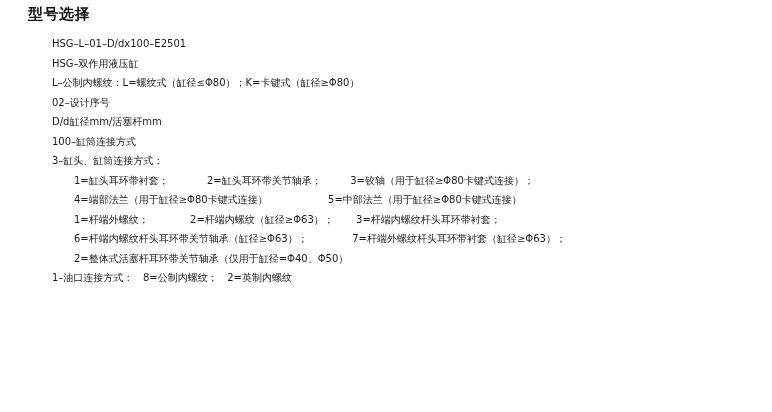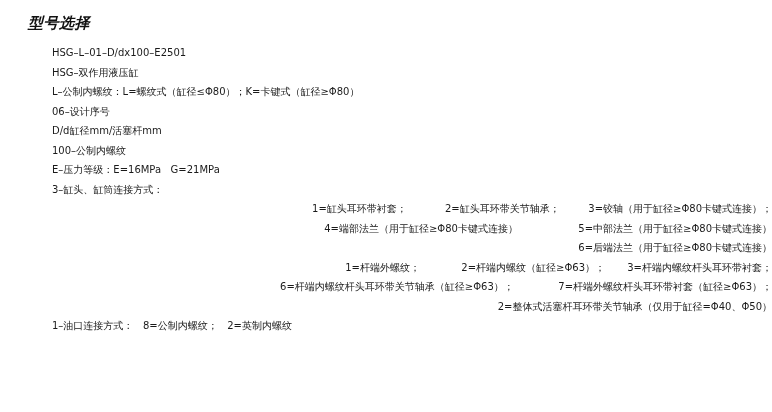--- a/index.html
+++ b/index.html
@@ -18,60 +18,56 @@
     position: relative;
     width: 772px;
     height: 412px;
     padding: 0;
     box-sizing: border-box;
   }
   .title {
     font-size: 15px;
     font-weight: bold;
     color: #111111;
-    margin: 14px 0 0 28px;
+    margin: 5px 0 0 28px;
     letter-spacing: 0.5px;
-    font-style: italic;
   }
   .body-block {
     margin: 10px 0 0 28px;
     font-size: 11.5px;
     line-height: 19.5px;
     color: #1a1a1a;
   }
   .line {
     white-space: pre;
     font-size: 10px;
     line-height: 19.5px;
     margin-left: 24px;
   }
   .line.sub {
     padding-left: 22px;
-    text-align: right;
   }
 </style>
 </head>
 <body>
 
 <div class="page">
 
   <div class="title">型号选择</div>
 
   <div class="body-block">
     <div class="line">HSG–L–01–D/dx100–E2501</div>
     <div class="line">HSG–双作用液压缸</div>
     <div class="line">L–公制内螺纹：L=螺纹式（缸径≤Φ80）；K=卡键式（缸径≥Φ80）</div>
-    <div class="line">06–设计序号</div>
+    <div class="line">02–设计序号</div>
     <div class="line">D/d缸径mm/活塞杆mm</div>
-    <div class="line">100–公制内螺纹</div>
-    <div class="line">E–压力等级：E=16MPa   G=21MPa</div>
+    <div class="line">100–缸筒连接方式</div>
     <div class="line">3–缸头、缸筒连接方式：</div>
     <div class="line sub">1=缸头耳环带衬套；            2=缸头耳环带关节轴承；         3=铰轴（用于缸径≥Φ80卡键式连接）；</div>
     <div class="line sub">4=端部法兰（用于缸径≥Φ80卡键式连接）                   5=中部法兰（用于缸径≥Φ80卡键式连接）</div>
-    <div class="line sub">6=后端法兰（用于缸径≥Φ80卡键式连接）</div>
     <div class="line sub">1=杆端外螺纹；             2=杆端内螺纹（缸径≥Φ63）；       3=杆端内螺纹杆头耳环带衬套；</div>
     <div class="line sub">6=杆端内螺纹杆头耳环带关节轴承（缸径≥Φ63）；              7=杆端外螺纹杆头耳环带衬套（缸径≥Φ63）；</div>
     <div class="line sub">2=整体式活塞杆耳环带关节轴承（仅用于缸径=Φ40、Φ50）</div>
     <div class="line">1–油口连接方式：   8=公制内螺纹；   2=英制内螺纹</div>
 
   </div>
 
 </div>
 
 </body></html>

